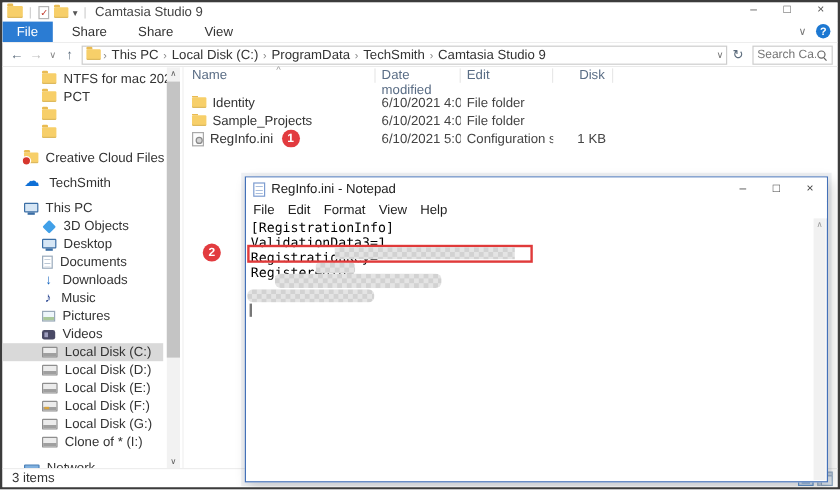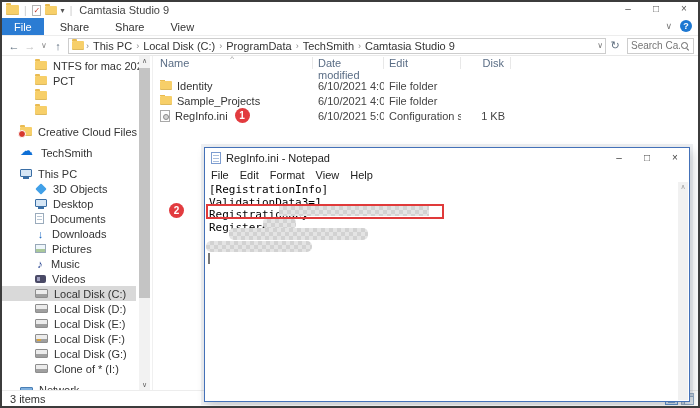--- a/index.html
+++ b/index.html
@@ -244,26 +244,26 @@
           </div>
           <div class="sb-item ind2">
             <span class="ic i-doc"></span>
             <span class="sb-label">Documents</span>
           </div>
           <div class="sb-item ind2">
             <span class="ic i-down"></span>
             <span class="sb-label">Downloads</span>
           </div>
           <div class="sb-item ind2">
+            <span class="ic i-music"></span>
+            <span class="sb-label">Music</span>
+          </div>
+          <div class="sb-item ind2">
             <span class="ic i-pic"></span>
             <span class="sb-label">Pictures</span>
-          </div>
-          <div class="sb-item ind2">
-            <span class="ic i-music"></span>
-            <span class="sb-label">Music</span>
           </div>
           <div class="sb-item ind2">
             <span class="ic i-video"></span>
             <span class="sb-label">Videos</span>
           </div>
           <div class="sb-item ind2 selected">
             <span class="ic i-drive"></span>
             <span class="sb-label">Local Disk (C:)</span>
           </div>
           <div class="sb-item ind2">

